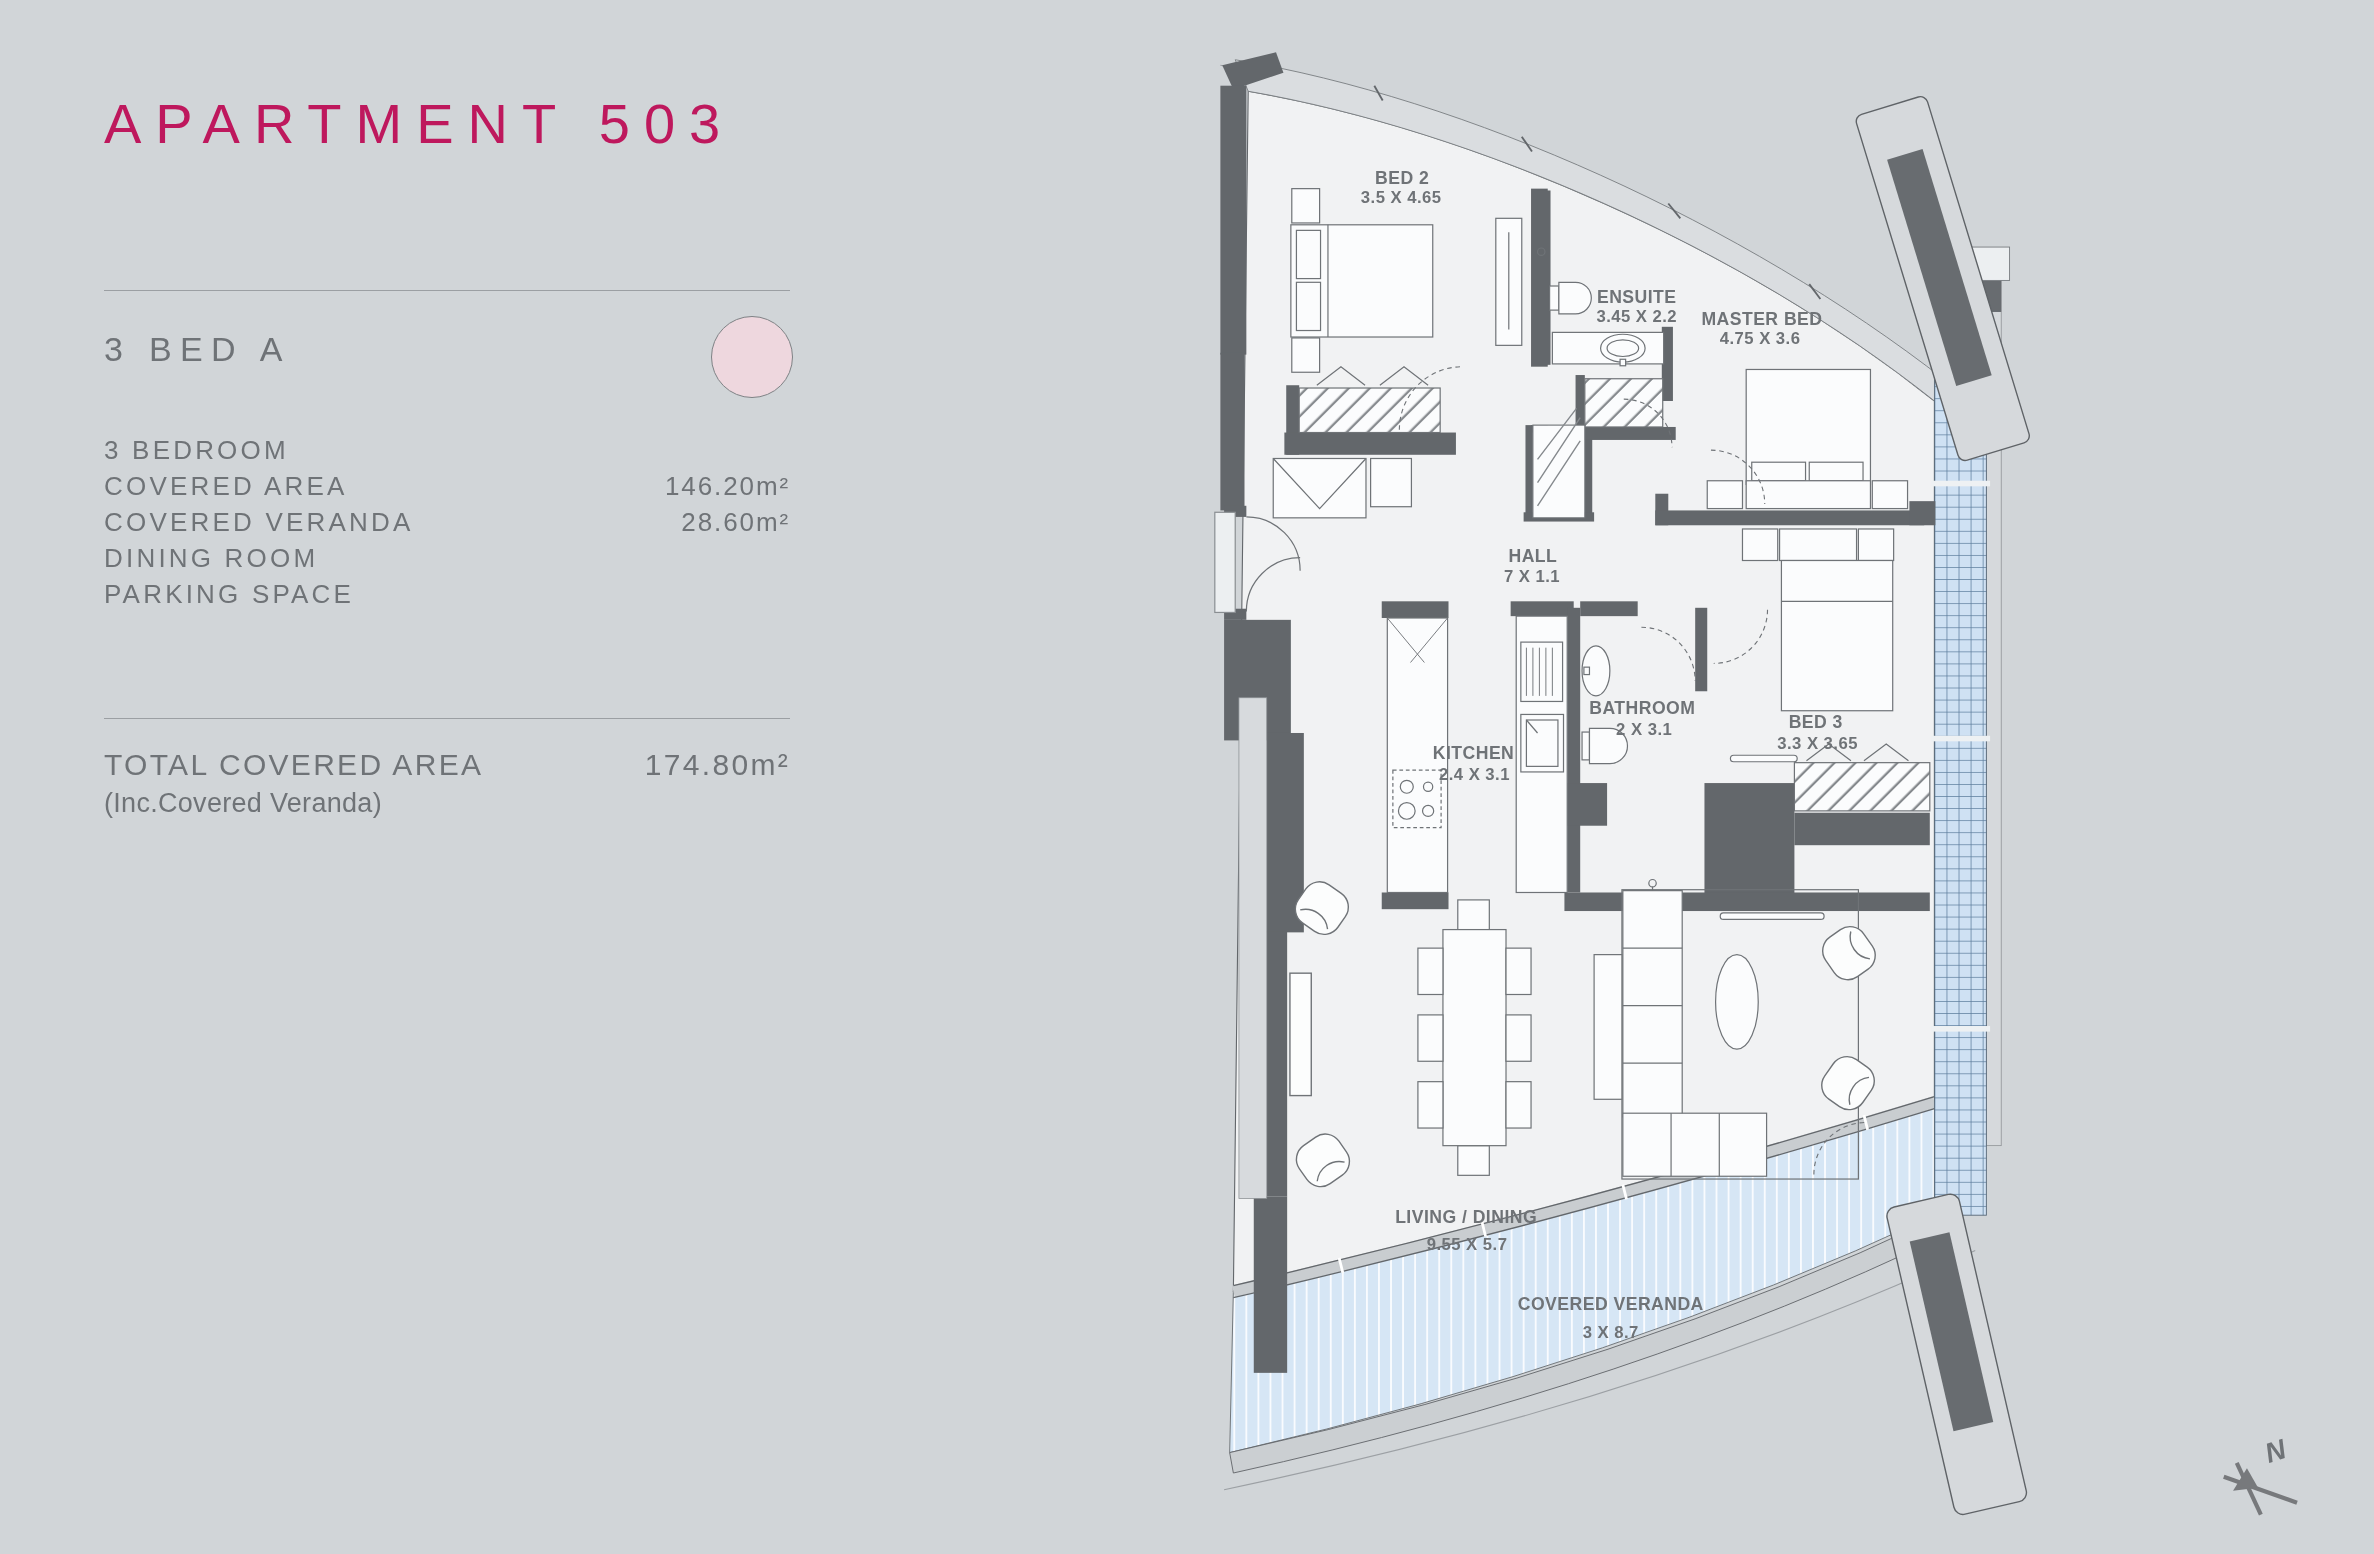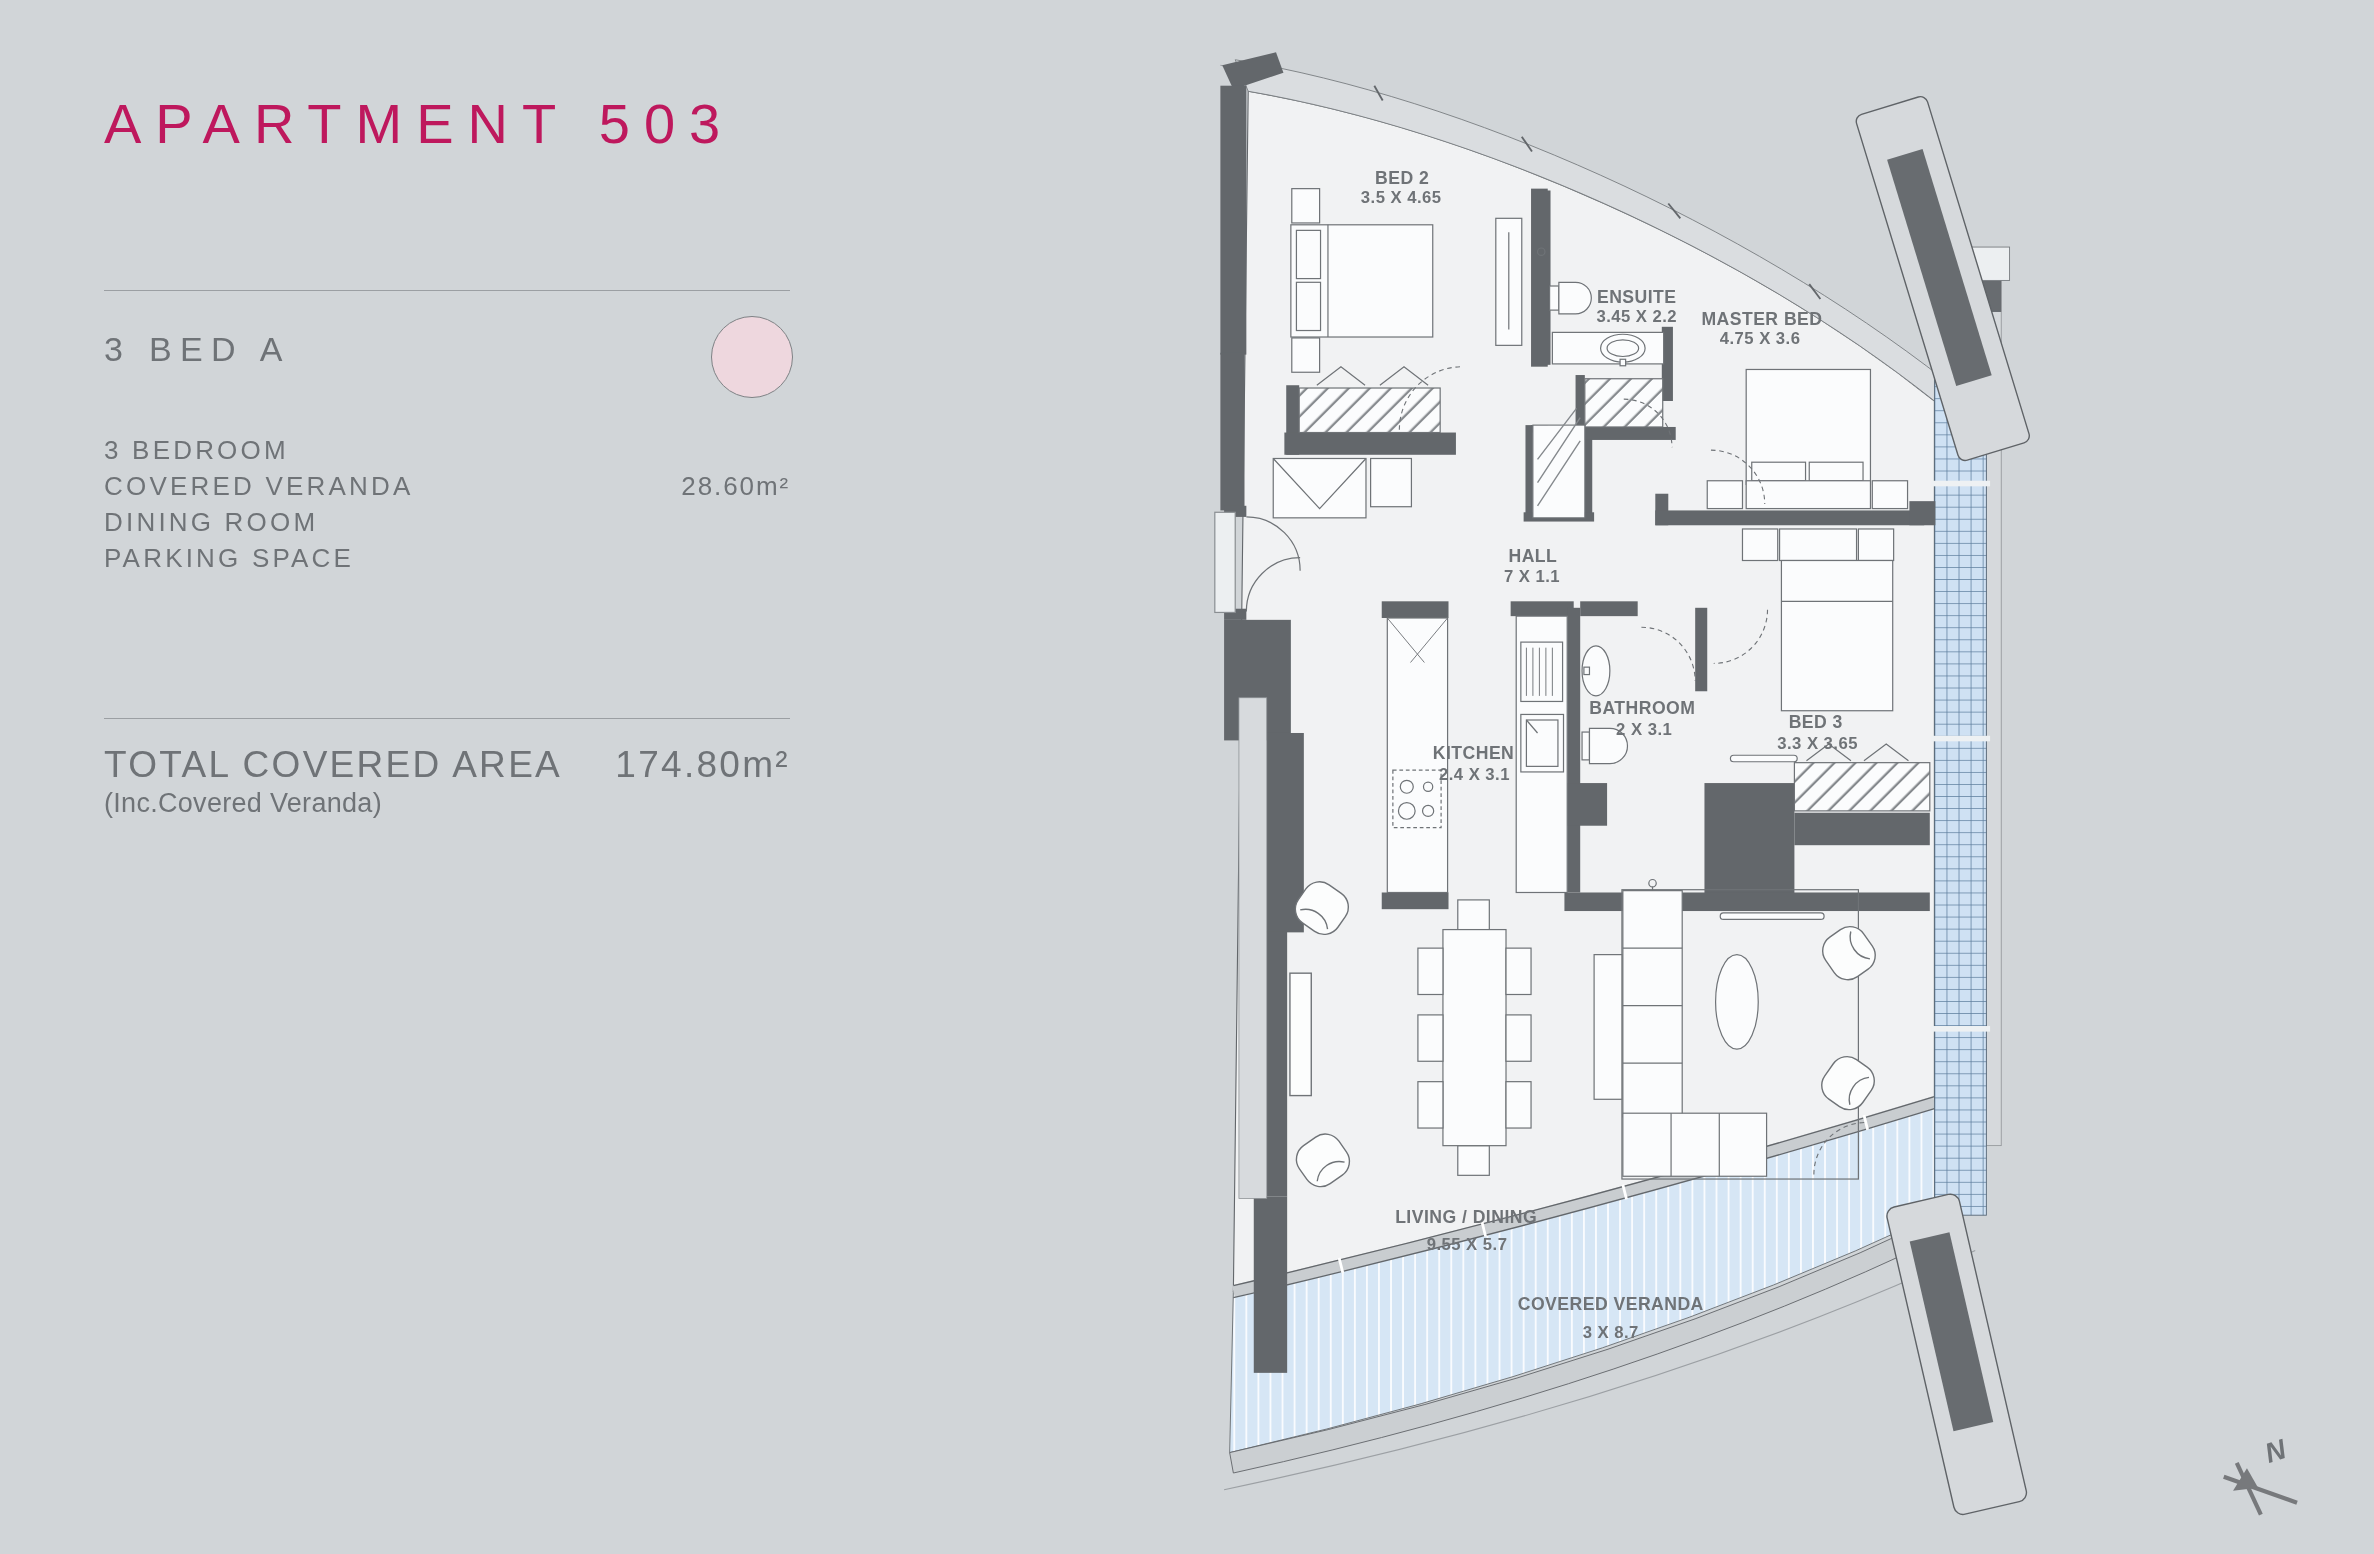--- a/index.html
+++ b/index.html
@@ -12,39 +12,43 @@
   .divider{position:absolute;left:0;width:686px;border:none;border-top:1.9px solid #9b9fa3;margin:0;}
   .div1{top:290px;}
   .div2{top:718px;}
   .unit-type{position:absolute;top:330px;left:0;font-size:34px;font-weight:400;letter-spacing:8.3px;white-space:nowrap;}
   .dot{position:absolute;top:316px;left:607px;width:82px;height:82px;border-radius:50%;
        background:#eed7de;border:1.9px solid #7e8285;box-sizing:border-box;}
   .details{position:absolute;top:432px;left:0;width:686px;}
   .drow{display:flex;justify-content:space-between;height:36px;line-height:36px;font-size:26px;letter-spacing:3.2px;white-space:nowrap;}
   .drow .val{letter-spacing:1.9px;}
   .total-row{position:absolute;top:748px;left:0;width:686px;display:flex;justify-content:space-between;
-             font-size:37px;letter-spacing:2.3px;line-height:33px;white-space:nowrap;}
+             font-size:30px;letter-spacing:2.3px;line-height:33px;white-space:nowrap;}
   .total-note{position:absolute;top:788px;left:0;font-size:27px;letter-spacing:0.3px;white-space:nowrap;}
   .plan{position:absolute;left:1187px;top:0;width:1187px;height:1555px;}
   svg text{font-family:"Liberation Sans",sans-serif;font-weight:bold;fill:#6f7377;}
   .room-name{font-size:19px;}
   .room-dims{font-size:18px;}
 </style>
 </head>
 <body>
 
 <div class="panel">
   <div class="title">APARTMENT 503</div>
   <hr class="divider div1">
   <div class="unit-type">3 BED A</div>
   <span class="dot" style="background: rgb(238, 215, 222);"></span>
   <div class="details">
     <div class="drow">
       <span>3 BEDROOM</span>
       <span class="val"></span>
+    </div>
+    <div class="drow">
+      <span>COVERED AREA</span>
+      <span class="val">146.20m²</span>
     </div>
     <div class="drow">
       <span>COVERED VERANDA</span>
       <span class="val">28.60m²</span>
     </div>
     <div class="drow">
       <span>DINING ROOM</span>
       <span class="val"></span>
     </div>
     <div class="drow">

